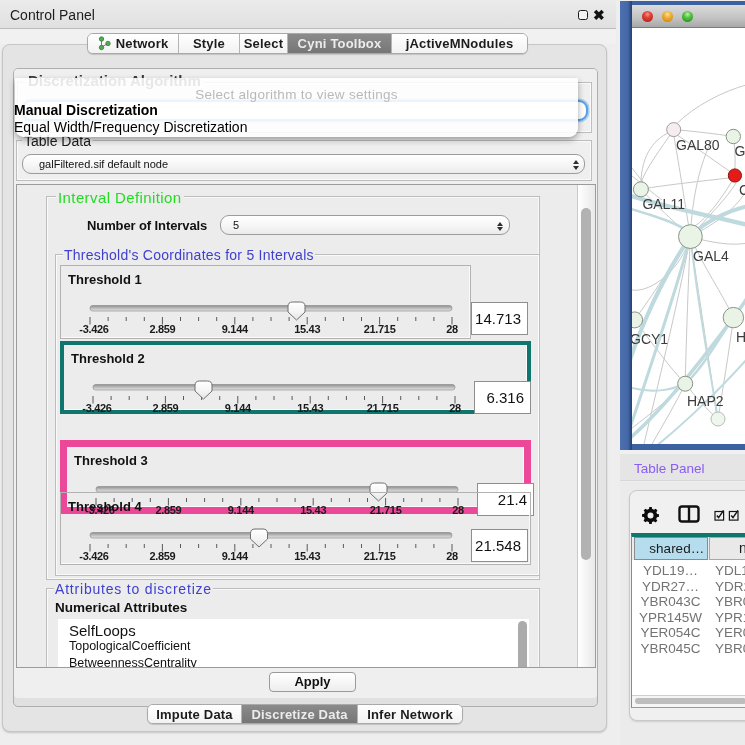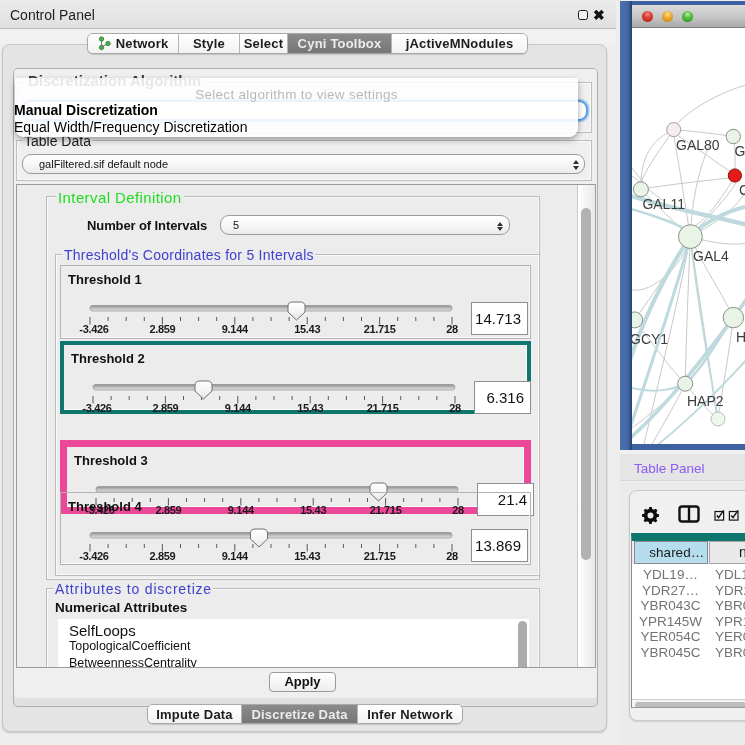--- a/index.html
+++ b/index.html
@@ -45,21 +45,21 @@
   <div class="abs etch" style="left:29px;top:11px;width:494px;height:384px;"></div>
   <div class="abs" style="left:39px;top:4px;font-size:15px;letter-spacing:0.4px;color:#21dd21;background:#ececec;padding:0 2px;">Interval Definition</div>
   <div class="abs" style="left:70px;top:32.5px;font-size:13px;font-weight:bold;letter-spacing:-0.1px;color:#111;">Number of Intervals</div>
   <div class="combo" style="left:203px;top:30px;width:290px;height:20px;line-height:19px;padding-left:12px;">5</div>
   <div class="cup" style="left:480.3px;top:36.5px;"></div>
   <div class="cdn" style="left:480.3px;top:42.4px;"></div>
 
   <div class="abs etch" style="left:38px;top:69px;width:485px;height:322px;"></div>
   <div class="abs" style="left:46px;top:62px;font-size:14px;letter-spacing:0.25px;color:#4040cf;background:#ececec;padding:0 1px;">Threshold's Coordinates for 5 Intervals</div>
 
-  <div class="abs" style="left:43px;top:80px;width:471px;height:73.5px;border:1px solid #b2b2b2;box-shadow:inset 0 -1px 0 rgba(255,255,255,0.8),inset -1px 0 0 rgba(255,255,255,0.8);">
+  <div class="abs" style="left:43px;top:80px;width:411px;height:73.5px;border:1px solid #b2b2b2;box-shadow:inset 0 -1px 0 rgba(255,255,255,0.8),inset -1px 0 0 rgba(255,255,255,0.8);">
     <div style="position:absolute;left:7px;top:6px;font-size:13px;font-weight:bold;color:#111;">Threshold 1</div>
     <svg style="position:absolute;left:0;top:0;" width="469" height="71.5" viewBox="0 0 469 71.5">
       <defs>
         <linearGradient id="tg0" x1="0" y1="0" x2="0" y2="1">
           <stop offset="0" stop-color="#8d8d8d"></stop>
             <stop offset="0.45" stop-color="#b9b9b9"></stop>
             <stop offset="1" stop-color="#e3e3e3"></stop>
         </linearGradient>
         <linearGradient id="th0" x1="0" y1="0" x2="0" y2="1">
           <stop offset="0" stop-color="#ffffff"></stop>
@@ -247,37 +247,37 @@
       <g font-family="Liberation Sans, sans-serif" font-size="11" font-weight="bold" letter-spacing="-0.3" fill="#1a1a1a">
           <text x="33.00" y="67" text-anchor="middle">-3.426</text>
           <text x="101.40" y="67" text-anchor="middle">2.859</text>
           <text x="173.80" y="67" text-anchor="middle">9.144</text>
           <text x="246.20" y="67" text-anchor="middle">15.43</text>
           <text x="318.60" y="67" text-anchor="middle">21.715</text>
           <text x="391.00" y="67" text-anchor="middle">28</text>
         </g>
       <path d="M189.5,46 L189.5,40.5 Q189.5,36 194.0,36 L202.0,36 Q206.5,36 206.5,40.5 L206.5,46 L198.0,54 Z" fill="url(#th3)" stroke="#6f6f6f" stroke-width="1"></path>
     </svg>
-    <div class="vbox" style="left:410px;top:36px;">13.869</div>
+    <div class="vbox" style="left:410px;top:36px;">21.548</div>
   </div>
 
   <div class="abs etch" style="left:29px;top:403px;width:494px;height:120px;"></div>
   <div class="abs" style="left:37px;top:396px;font-size:14px;letter-spacing:0.8px;color:#4040cf;background:#ececec;padding:0 1px;">Attributes to discretize</div>
   <div class="abs" style="left:38px;top:415px;font-size:13.5px;font-weight:bold;color:#111;">Numerical Attributes</div>
   <div class="abs" style="left:41px;top:434px;width:471px;height:60px;background:#ffffff;"></div>
   <div class="abs" style="left:52px;top:437px;font-size:15px;color:#111;">SelfLoops</div>
   <div class="abs" style="left:52px;top:454px;font-size:12.5px;color:#111;">TopologicalCoefficient</div>
   <div class="abs" style="left:52px;top:471px;font-size:12.5px;color:#111;">BetweennessCentrality</div>
   <div class="abs" style="left:501px;top:436px;width:9px;height:60px;background:#ababab;border-radius:4.5px 4.5px 0 0;"></div>
 
   <div class="abs" style="left:560px;top:0;width:19px;height:484px;background:linear-gradient(90deg,#ffffff,#f1f1f1 60%,#e7e7e7);border-left:1px solid #c9c9c9;"></div>
   <div class="abs" style="left:564px;top:23px;width:10px;height:352px;background:#b2b2b2;border-radius:5px;"></div>
 </div>
 
-<div class="abs" style="left:269px;top:672px;width:67px;height:20px;background:linear-gradient(#ffffff,#ededed);border:1px solid #9a9a9a;border-radius:4px;font-size:13px;font-weight:bold;color:#111;text-align:center;line-height:18px;">Apply</div>
+<div class="abs" style="left:269px;top:672px;width:87px;height:20px;background:linear-gradient(#ffffff,#ededed);border:1px solid #9a9a9a;border-radius:4px;font-size:13px;font-weight:bold;color:#111;text-align:center;line-height:18px;">Apply</div>
 
 <div class="tabbar" style="left:147px;top:704px;width:316px;height:20px;">
   <div class="tab" style="width:93px;">Impute Data</div>
   <div class="tab sel" style="width:116px;">Discretize Data</div>
   <div class="tab" style="flex:1;">Infer Network</div>
 </div>
 
 <div class="tabbar" style="left:87px;top:33px;width:441px;height:21px;">
   <div class="tab" style="width:90px;"><svg width="13" height="15" viewBox="0 0 13 15" style="margin-right:5px;">
         <circle cx="3.5" cy="3" r="2.2" fill="#4caf50" stroke="#2e7d32" stroke-width="0.8"></circle>
@@ -389,21 +389,21 @@
   <rect x="1.5" y="1.5" width="19" height="15" rx="2.5" fill="none" stroke="#111" stroke-width="2.4"></rect>
   <line x1="11" y1="1.5" x2="11" y2="16.5" stroke="#111" stroke-width="2.4"></line>
 </svg>
 <svg class="abs" style="left:714px;top:508px;" width="28" height="13" viewBox="0 0 28 13">
   <rect x="1" y="3.5" width="8.6" height="8.6" fill="none" stroke="#151515" stroke-width="1.2"></rect>
   <path d="M2.8,7.6 L4.6,9.6 L9.6,2.4" stroke="#151515" stroke-width="1.5" fill="none"></path>
   <rect x="15.4" y="3.5" width="8.6" height="8.6" fill="none" stroke="#151515" stroke-width="1.2"></rect>
   <path d="M17.2,7.6 L19,9.6 L24,2.4" stroke="#151515" stroke-width="1.5" fill="none"></path>
 </svg>
 
-<div class="abs" style="left:631px;top:533px;width:114px;height:174.5px;border-left:1px solid #8a8a8a;border-top:8px solid #0f766e;border-bottom:1px solid #9a9a9a;background:#fff;overflow:hidden;">
+<div class="abs" style="left:631px;top:533px;width:114px;height:174.5px;border-left:1px solid #8a8a8a;border-top:4px solid #0f766e;border-bottom:1px solid #9a9a9a;background:#fff;overflow:hidden;">
   <div class="abs" style="left:0;top:0;width:114px;height:23px;background:#ececec;"></div>
   <div class="abs" style="left:2px;top:0px;width:73.5px;height:23px;background:#b5ddee;border:1px solid #8b8b8b;font-size:13.5px;color:#1a1a1a;text-align:center;text-indent:12px;line-height:22px;">shared…</div>
   <div class="abs" style="left:76.5px;top:0px;width:76px;height:23px;background:#e9e9e9;border:1px solid #a8a8a8;"></div>
     <div class="abs" style="left:107px;top:0px;font-size:14px;color:#1a1a1a;line-height:23px;">name</div>
   <div class="abs" style="left:0;top:23px;width:114px;height:98px;overflow:hidden;font-size:13.5px;color:#737373;">
     <div style="position:absolute;left:0;top:3px;width:77px;text-align:center;line-height:15.5px;">YDL19…<br>YDR27…<br>YBR043C<br>YPR145W<br>YER054C<br>YBR045C<br>YBL079W<br>YLR345W<br>YIL052C</div>
     <div style="position:absolute;left:83px;top:3px;width:80px;text-align:left;line-height:15.5px;">YDL1<br>YDR2<br>YBR0<br>YPR1<br>YER0<br>YBR0<br>YBL0<br>YLR3<br>YIL0</div>
   </div>
   <div class="abs" style="left:0;top:157.5px;width:114px;height:14.5px;background:#f5f5f5;border-top:1px solid #cfcfcf;"></div>
   <div class="abs" style="left:3px;top:160.5px;width:111px;height:6.5px;background:#bdbdbd;border-radius:3.2px;"></div>

